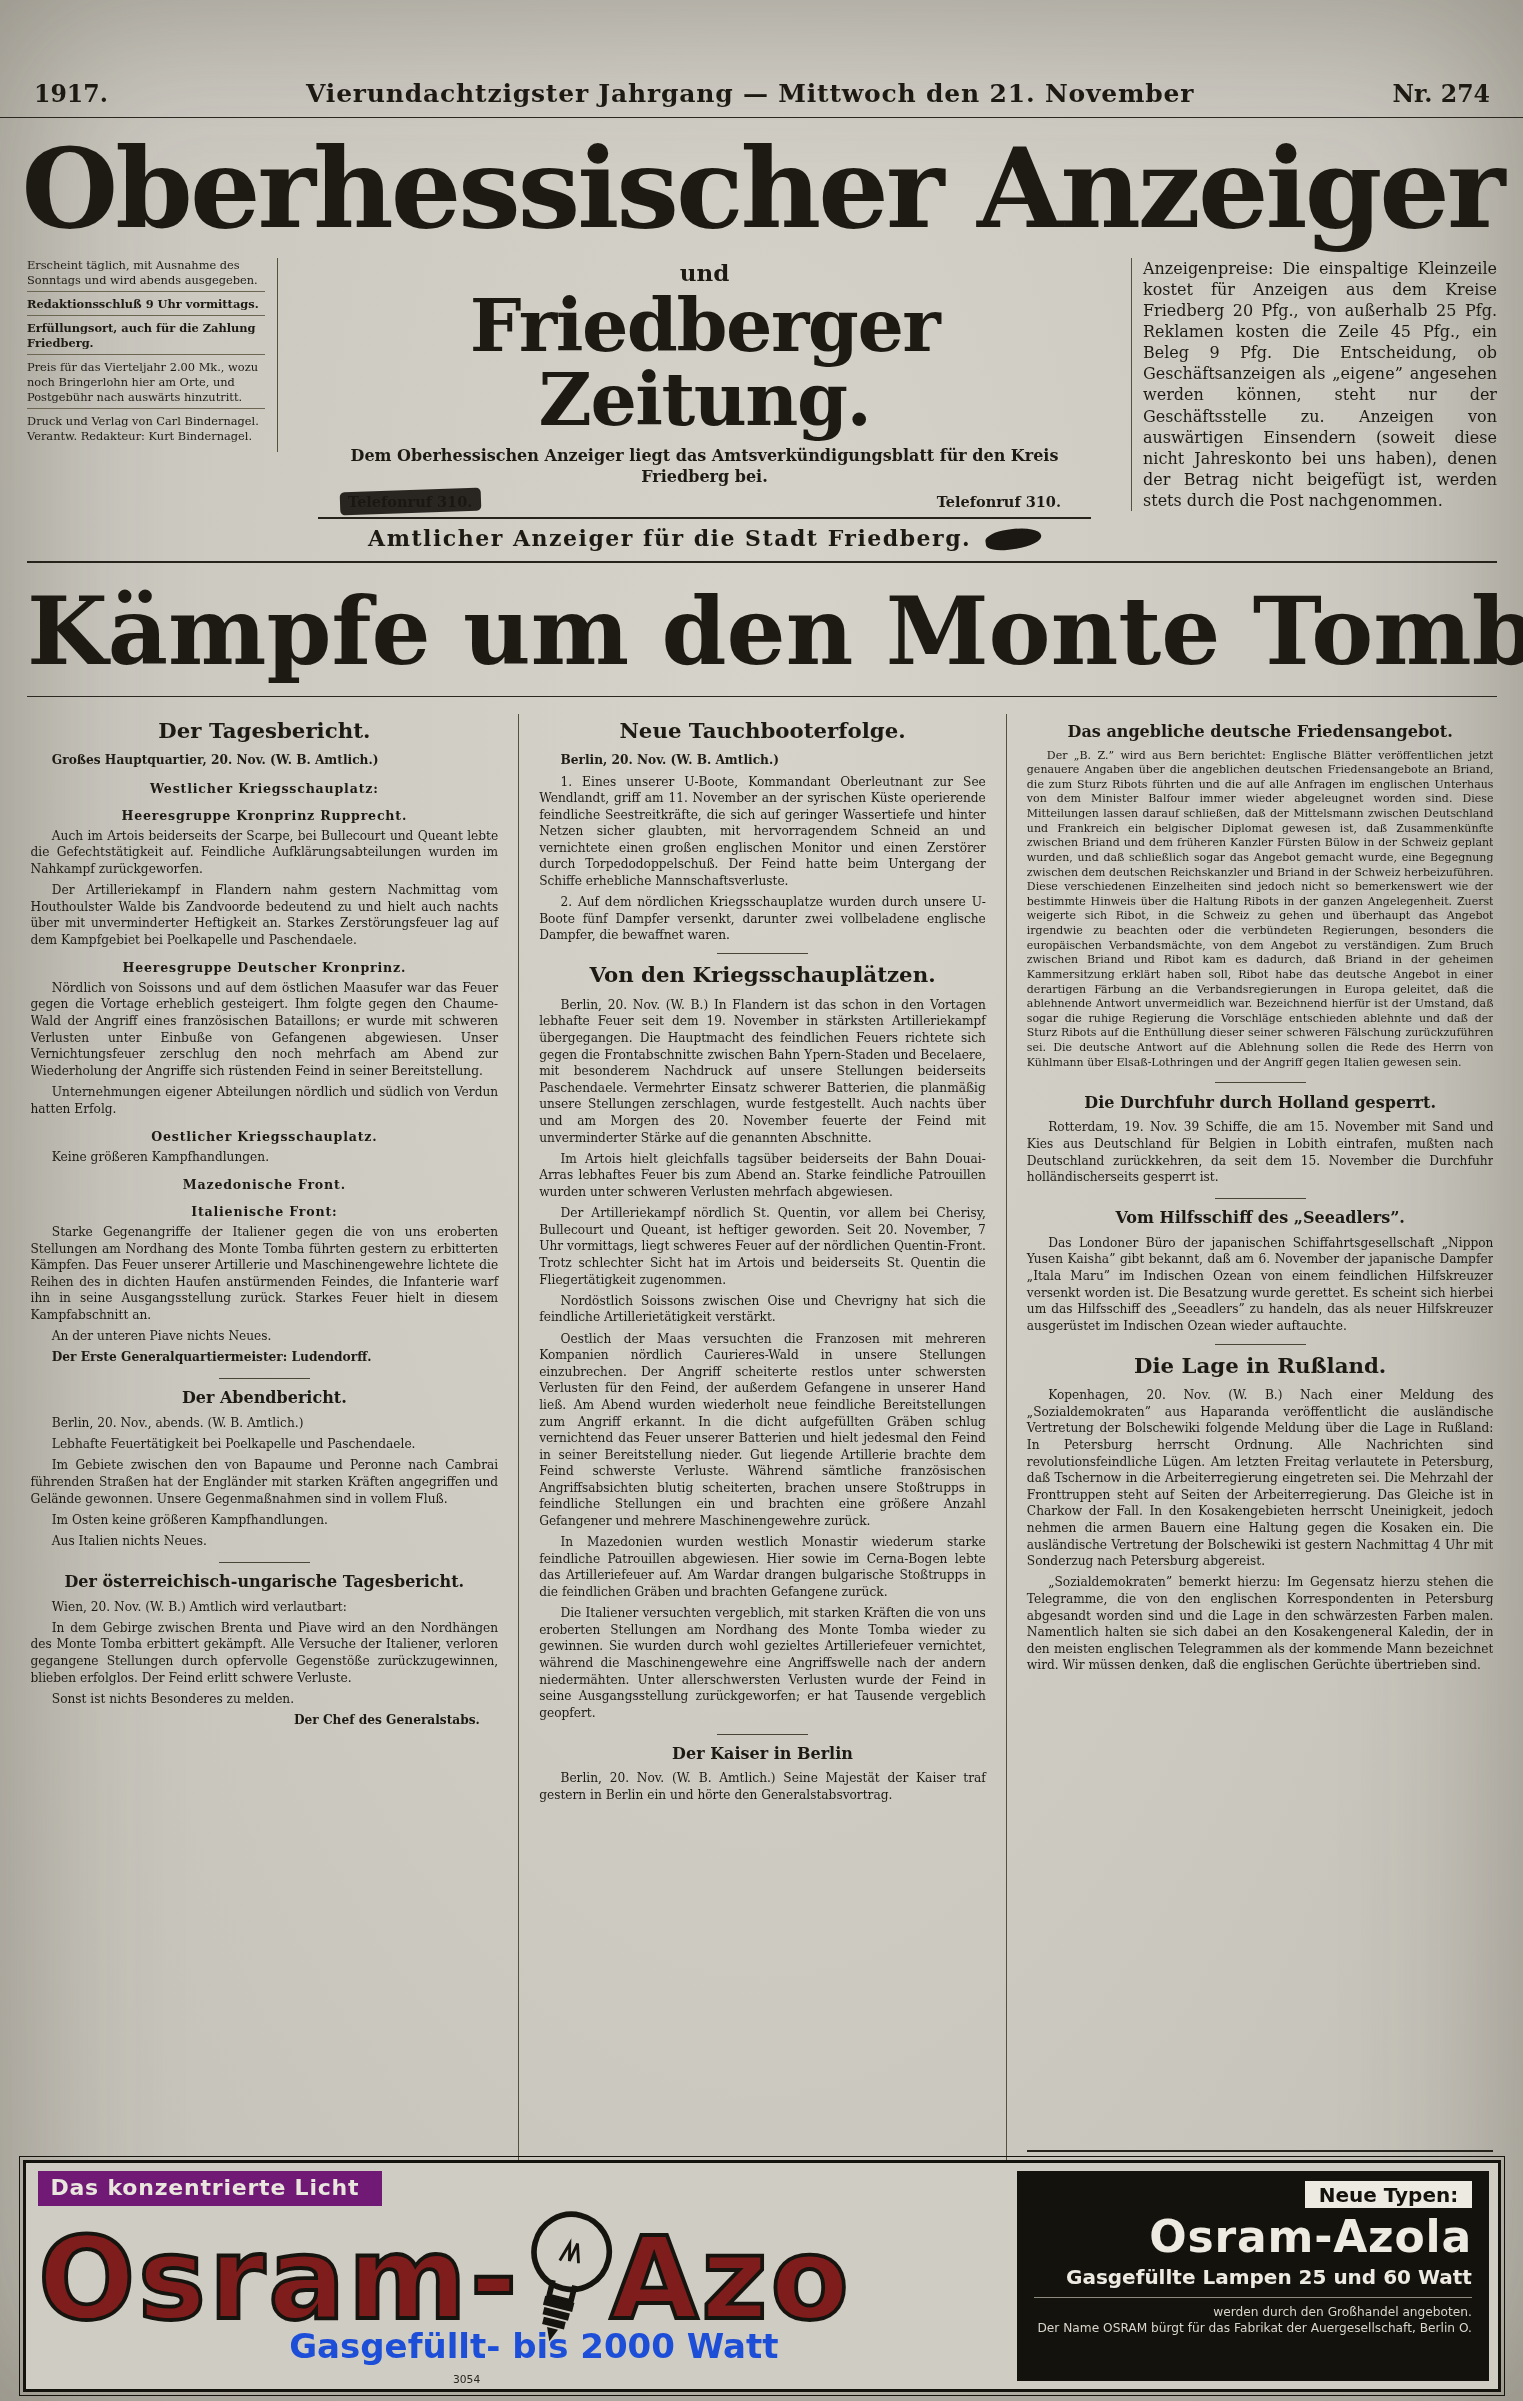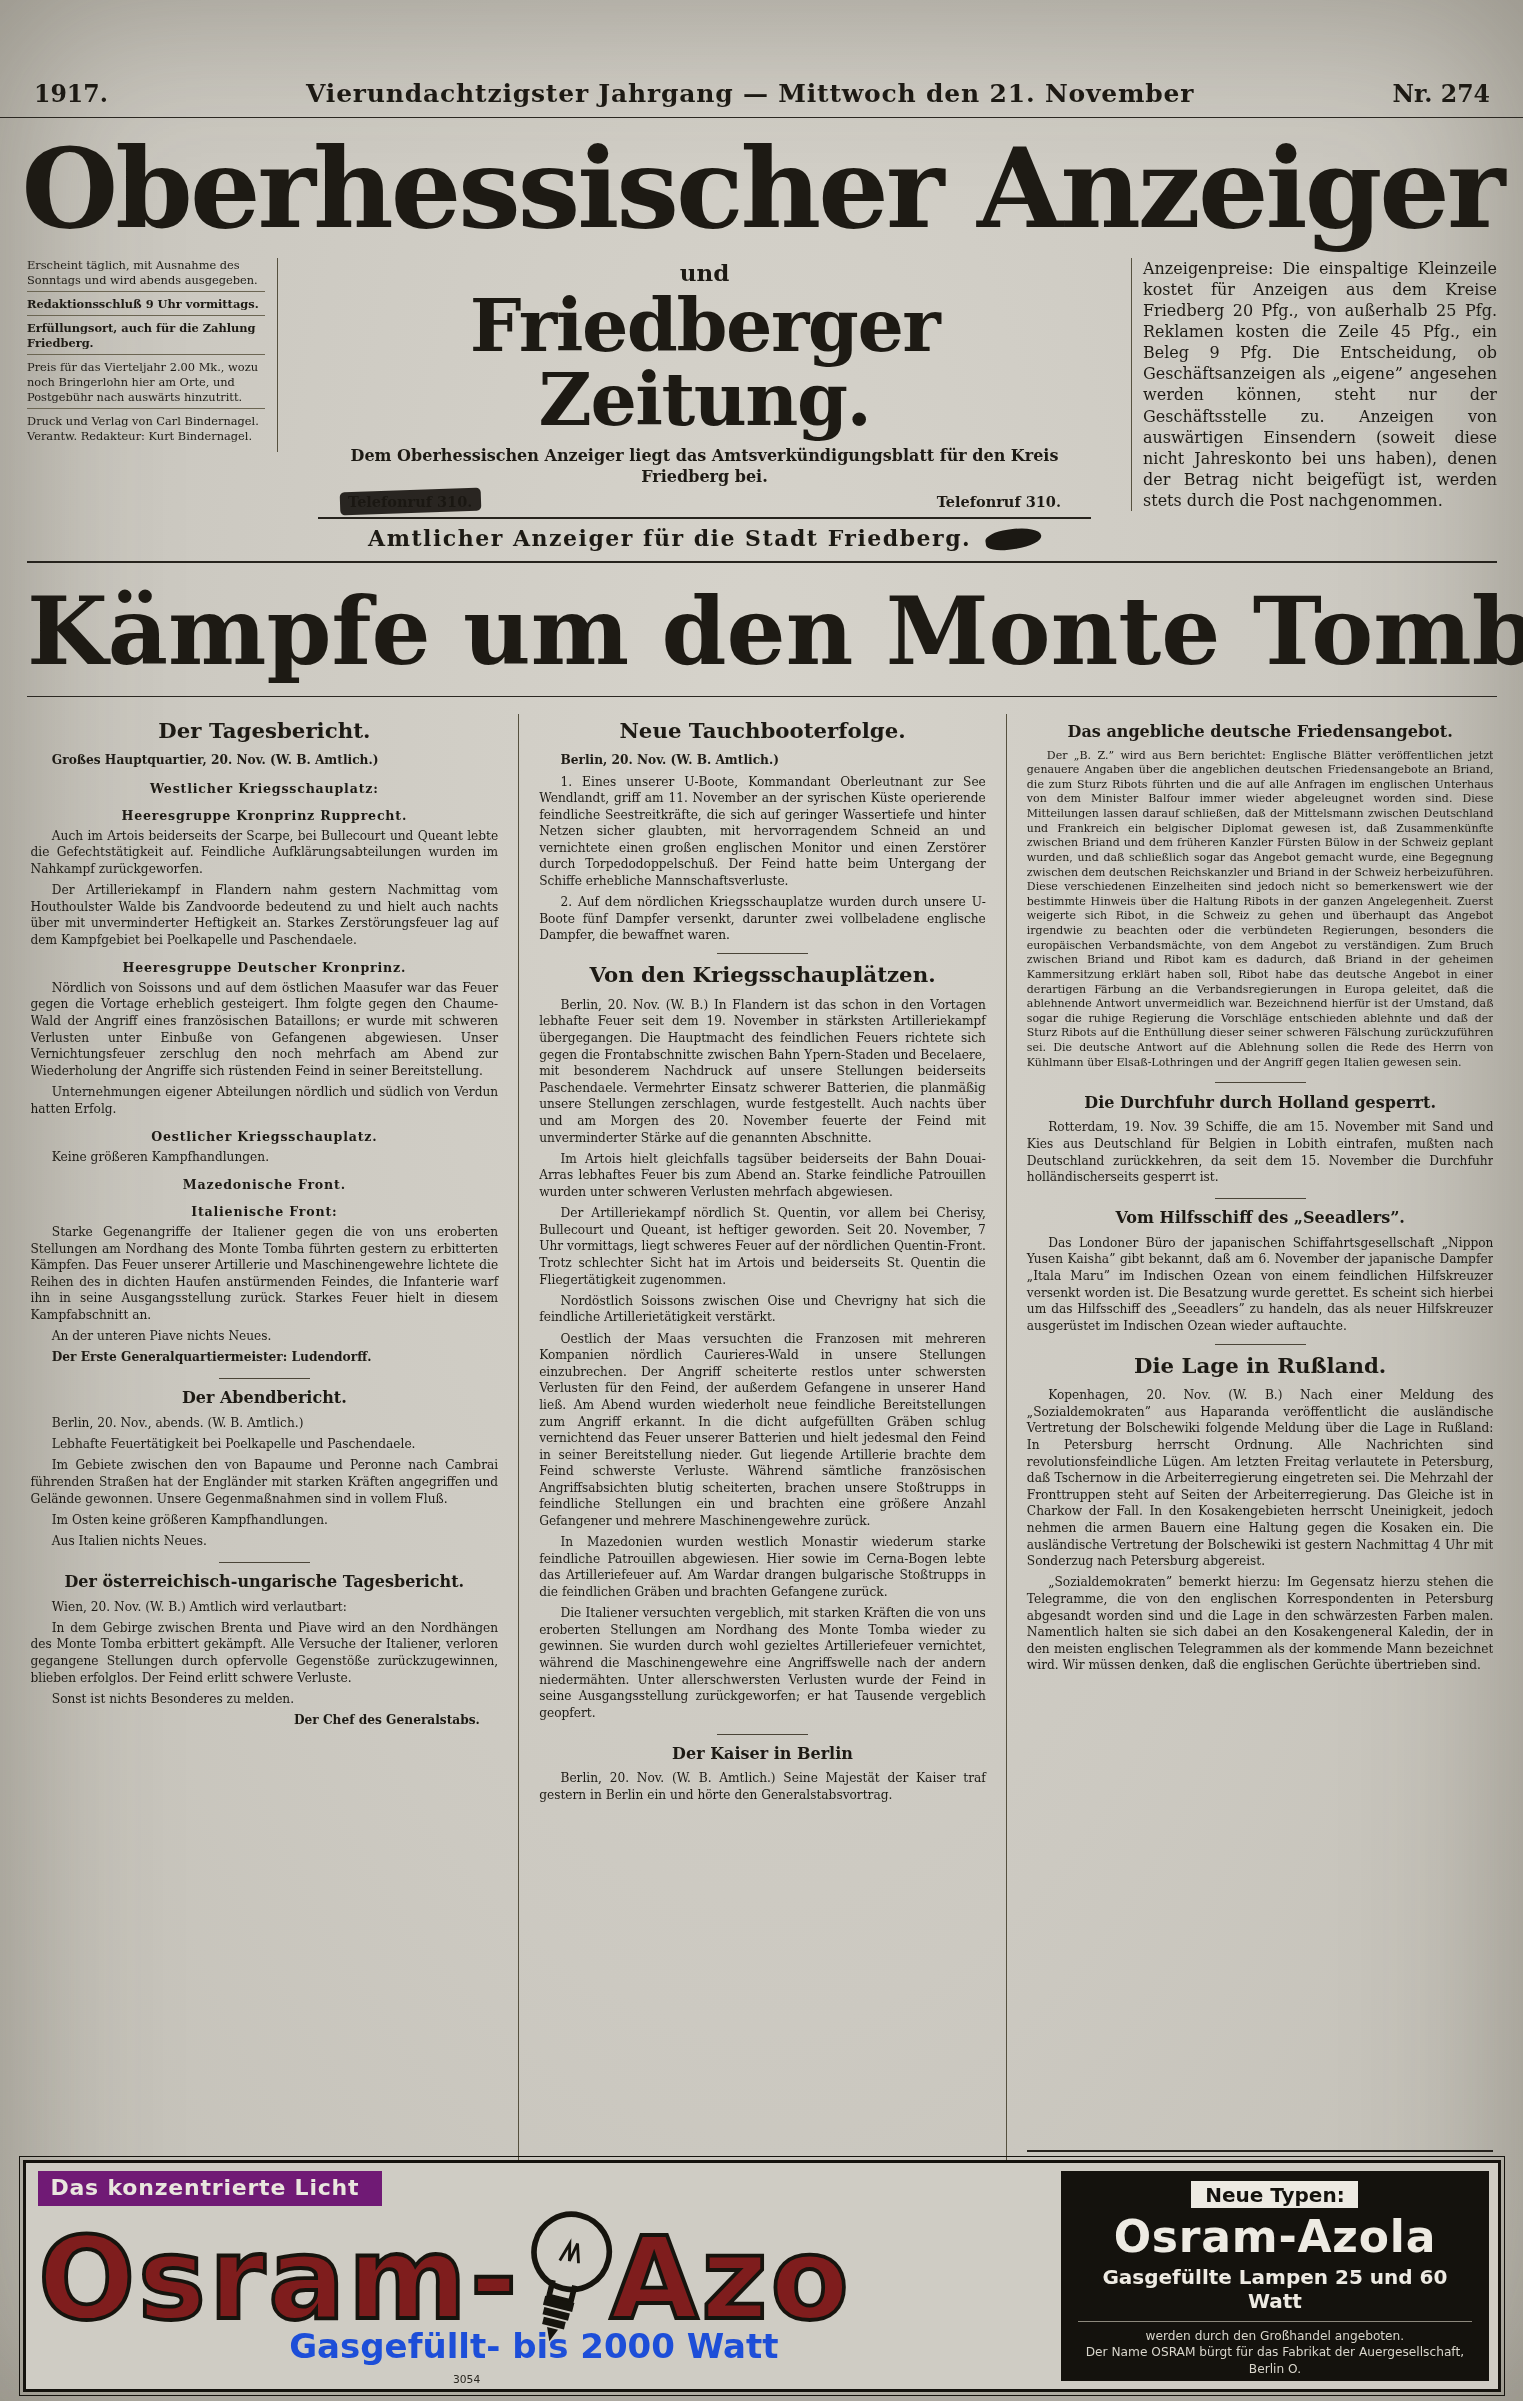--- a/index.html
+++ b/index.html
@@ -100,22 +100,22 @@
   }
   .ad-brand-row{display:flex;align-items:flex-end;margin-top:0px;}
   .ad-brand{
     font-size:114px;font-weight:bold;line-height:0.95;letter-spacing:3px;
     color:#7f1d1d;-webkit-text-stroke:3.8px #16140e;white-space:nowrap;
   }
   .ad-bulb{width:99px;height:141px;margin:0 -4.6px -13.7px -4.6px;transform:rotate(14deg);flex:0 0 auto;}
   .ad-gas{font-size:34px;font-weight:bold;margin:-7.6px 0 0 251px;color:#1d4ed8;}
   .ad-num{position:absolute;bottom:3px;left:427px;font-size:10.7px;color:#2a2720;}
   .ad-right{
-    width:428px;margin:7.6px 9.1px;background:#14120d;color:#edeae2;
-    text-align:center;padding:10.7px 17px;box-sizing:border-box;
+    width:472px;margin:7.6px 9.1px;background:#14120d;color:#edeae2;
+    text-align:right;padding:10.7px 17px;box-sizing:border-box;
   }
   .ad-chip{
     display:inline-block;background:#edeae2;color:#14120d;
     font-size:20px;font-weight:bold;padding:1.5px 13.7px;margin-bottom:6.1px;
   }
   .ad-azola{font-size:44px;font-weight:bold;letter-spacing:0.8px;line-height:1.05;}
   .ad-lamps{font-size:20px;font-weight:bold;margin-top:4.6px;}
   .ad-smallprint{border-top:0.8px solid #8d897d;margin-top:7.6px;padding-top:6.1px;font-size:12.2px;line-height:1.35;color:#d9d6cc;}
 </style>
 </head>

